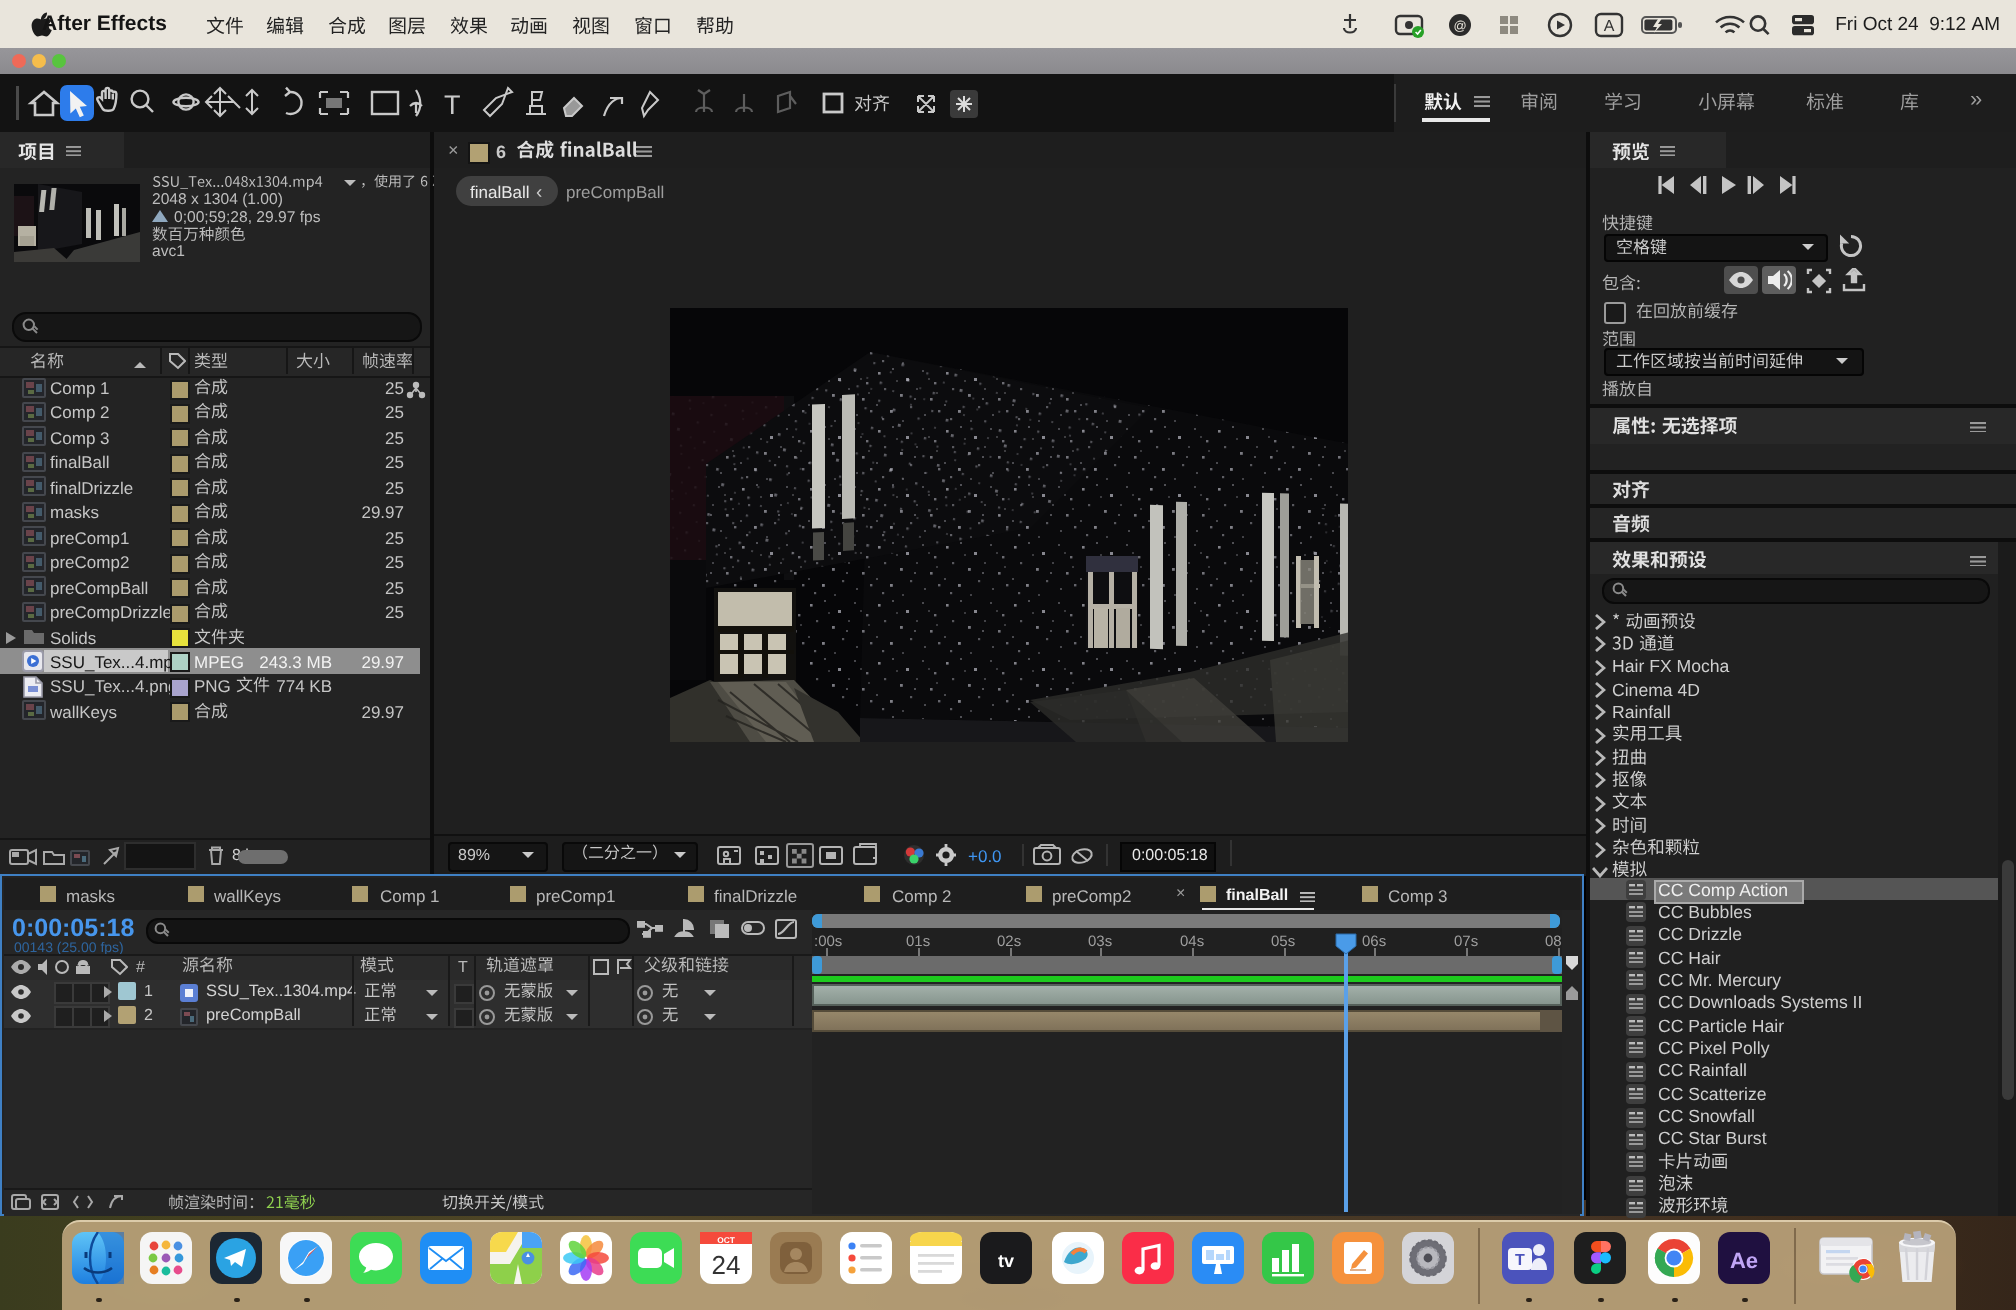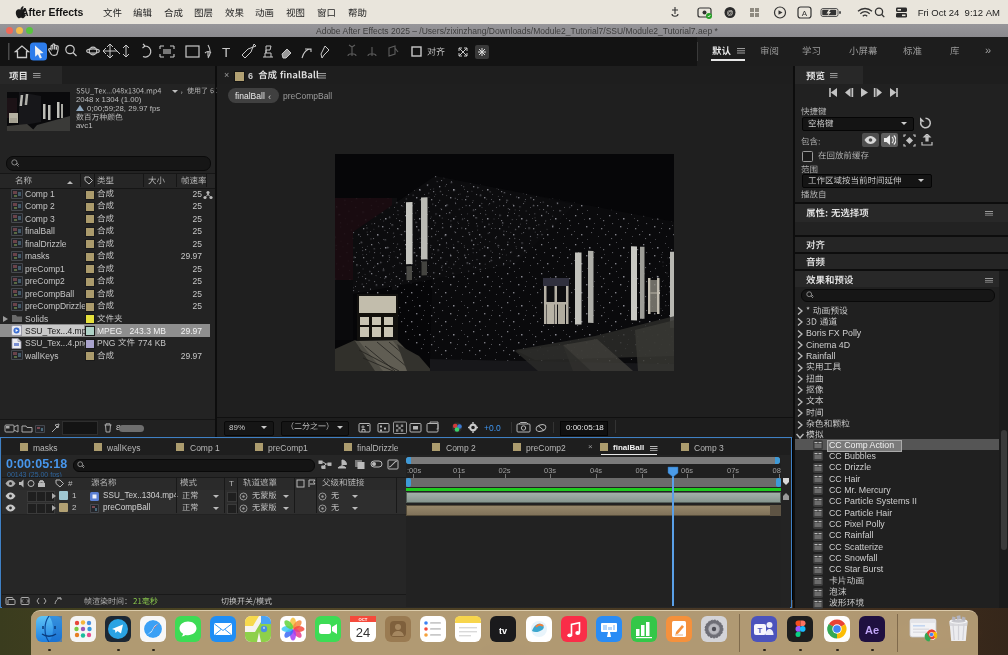--- a/index.html
+++ b/index.html
@@ -117,21 +117,20 @@
         <rect x="228" y="7" width="11" height="4.6" rx="1.4"></rect>
         <rect x="229.5" y="3" width="3.5" height="1.6" fill="#e9e5dc"></rect>
         <rect x="234" y="8.5" width="3.5" height="1.6" fill="#e9e5dc"></rect>
       </g>
     </svg>
     <div style="position:absolute;left:0px;top:7.5px;font-size:9.5px;color:#1c1c1c;font-weight:400;line-height:1;white-space:nowrap;left:auto;right:8px;">Fri&nbsp;Oct&nbsp;24&nbsp;&nbsp;9:12&nbsp;AM</div>
     <div style="position:absolute;left:0;top:24px;width:1008px;height:13px;background:linear-gradient(#97969a,#8b8a8e);"></div>
     <div style="position:absolute;left:5.5px;top:26.5px;width:7px;height:7px;border-radius:50%;background:#ef6a58;"></div>
     <div style="position:absolute;left:15.5px;top:26.5px;width:7px;height:7px;border-radius:50%;background:#f5bd4c;"></div>
     <div style="position:absolute;left:25.5px;top:26.5px;width:7px;height:7px;border-radius:50%;background:#58c43e;"></div>
-    <div style="position:absolute;left:316px;top:27px;font-size:8.5px;color:#3d3d3d;font-weight:400;line-height:1;white-space:nowrap;">Adobe After Effects 2025 – /Users/zixinzhang/Downloads/Module2_Tutorial7/SSU/Module2_Tutorial7.aep *</div>
     <div style="position:absolute;left:0;top:37px;width:1008px;height:29px;background:#131313;"></div>
     <div style="position:absolute;left:697px;top:37px;width:311px;height:29px;background:#1d1d1d;"></div>
     <svg style="position:absolute;left:0;top:37px" width="500" height="29" viewBox="0 0 500 29">
 <rect x="8" y="6" width="1.5" height="17" fill="#4a4a4a"></rect>
 <path d="M16 8l-6.5 5.5h2v6h9v-6h2z" fill="none" stroke="#c9c9c9" stroke-width="1.3" transform="translate(6,1)"></path>
 <rect x="30" y="5.5" width="17" height="18" rx="3.5" fill="#2d7ceb"></rect>
 <path d="M35 8.5l8.5 7.5-3.6.4 2 4.3-2 .9-2-4.4-2.7 2.6z" fill="#f2f2f2"></path>
 <g stroke="#c9c9c9" stroke-width="1.2" fill="none">
 <path d="M51 12.5V9.5c0-1.4 1.8-1.4 1.8 0M52.8 9.5V8c0-1.4 1.8-1.4 1.8 0M54.6 8v1.2c0-1.4 1.8-1.2 1.8 0M56.4 9.5c.4-1 1.8-.8 1.8.4 0 2.5-.6 6-1.4 7.6-.5 1-4.5 1.3-5.4 0-.7-1-1.8-3-2.6-4.4-.6-1.1.7-2 1.6-1.2l.6.6V9.5M52.8 9.5v3M54.6 9.2v3.3M56.4 9.9v2.9"></path>
 <circle cx="70" cy="12.5" r="4.2"></circle>
@@ -980,21 +979,21 @@
     <div style="position:absolute;left:806px;top:316.85px;line-height:0;">
       <svg width="31.2" height="9.7" viewBox="0 0 3543 1100" style="overflow:visible">
         <g transform="translate(0,880) scale(1,1)">
           <path d="M263 13C394 13 499 -65 499 -196C499 -297 430 -361 344 -382V-387C422 -414 474 -474 474 -563C474 -679 384 -746 260 -746C176 -746 111 -709 56 -659L105 -601C147 -643 198 -672 257 -672C334 -672 381 -626 381 -556C381 -477 330 -416 178 -416V-346C348 -346 406 -288 406 -199C406 -115 345 -63 257 -63C174 -63 119 -103 76 -147L29 -88C77 -35 149 13 263 13Z M656.0 0H843.0C1064.0 0 1184.0 -137 1184.0 -369C1184.0 -603 1064.0 -733 839.0 -733H656.0ZM748.0 -76V-658H831.0C1004.0 -658 1089.0 -555 1089.0 -369C1089.0 -184 1004.0 -76 831.0 -76Z M1608.0 -757C1667.0 -705 1743.0 -632 1778.0 -585L1833.0 -635C1796.0 -681 1719.0 -751 1660.0 -800ZM1799.0 -465H1586.0V-394H1727.0V-110C1683.0 -92 1633.0 -47 1582.0 8L1629.0 70C1680.0 2 1729.0 -56 1763.0 -56C1786.0 -56 1820.0 -22 1861.0 3C1931.0 45 2014.0 57 2138.0 57C2246.0 57 2421.0 52 2491.0 47C2492.0 27 2504.0 -7 2512.0 -26C2409.0 -16 2257.0 -8 2139.0 -8C2028.0 -8 1943.0 -15 1876.0 -56C1841.0 -79 1819.0 -97 1799.0 -108ZM1907.0 -803V-744H2330.0C2289.0 -713 2238.0 -682 2188.0 -658C2139.0 -680 2087.0 -701 2042.0 -717L1994.0 -674C2056.0 -651 2129.0 -619 2190.0 -589H1906.0V-71H1977.0V-237H2146.0V-75H2214.0V-237H2388.0V-146C2388.0 -134 2384.0 -130 2371.0 -129C2359.0 -129 2317.0 -129 2269.0 -130C2278.0 -113 2287.0 -88 2290.0 -69C2357.0 -69 2400.0 -69 2426.0 -80C2452.0 -91 2460.0 -109 2460.0 -146V-589H2329.0C2309.0 -601 2284.0 -614 2255.0 -628C2330.0 -667 2406.0 -719 2460.0 -771L2413.0 -807L2398.0 -803ZM2388.0 -531V-443H2214.0V-531ZM1977.0 -387H2146.0V-296H1977.0ZM1977.0 -443V-531H2146.0V-443ZM2388.0 -387V-296H2214.0V-387Z M2607.0 -765C2660.0 -714 2723.0 -642 2750.0 -596L2812.0 -638C2782.0 -684 2718.0 -753 2665.0 -801ZM2998.0 -368H3333.0V-284H2998.0ZM2998.0 -231H3333.0V-147H2998.0ZM2998.0 -504H3333.0V-421H2998.0ZM2927.0 -561V-89H3406.0V-561H3167.0C3178.0 -586 3190.0 -616 3202.0 -645H3490.0V-708H3303.0C3327.0 -741 3352.0 -781 3376.0 -818L3302.0 -840C3286.0 -801 3254.0 -747 3227.0 -708H3040.0L3092.0 -732C3080.0 -763 3048.0 -811 3019.0 -844L2957.0 -817C2983.0 -784 3011.0 -739 3024.0 -708H2854.0V-645H3119.0C3113.0 -618 3104.0 -587 3096.0 -561ZM2805.0 -483H2594.0V-413H2733.0V-102C2688.0 -86 2637.0 -44 2585.0 7L2632.0 68C2683.0 6 2734.0 -47 2770.0 -47C2793.0 -47 2824.0 -17 2867.0 7C2936.0 46 3022.0 57 3140.0 57C3236.0 57 3412.0 51 3484.0 46C3485.0 25 3497.0 -9 3505.0 -27C3408.0 -17 3259.0 -10 3142.0 -10C3033.0 -10 2947.0 -17 2883.0 -52C2848.0 -72 2825.0 -90 2805.0 -100Z" fill="#cfcfcf" transform="scale(1)"></path>
         </g>
       </svg>
     </div>
     <svg style="position:absolute;left:797px;top:329.7px" width="6" height="8" viewBox="0 0 6 8">
       <path d="M1 .5L5 4 1 7.5" fill="none" stroke="#b9b9b9" stroke-width="1.4"></path>
     </svg>
-    <div style="position:absolute;left:806px;top:329.2px;font-size:8.8px;color:#cfcfcf;font-weight:400;line-height:1;white-space:nowrap;">Boris FX Polly</div>
+    <div style="position:absolute;left:806px;top:329.2px;font-size:8.8px;color:#cfcfcf;font-weight:400;line-height:1;white-space:nowrap;">Hair FX Mocha</div>
     <svg style="position:absolute;left:797px;top:341.05px" width="6" height="8" viewBox="0 0 6 8">
       <path d="M1 .5L5 4 1 7.5" fill="none" stroke="#b9b9b9" stroke-width="1.4"></path>
     </svg>
     <div style="position:absolute;left:806px;top:340.55px;font-size:8.8px;color:#cfcfcf;font-weight:400;line-height:1;white-space:nowrap;">Cinema 4D</div>
     <svg style="position:absolute;left:797px;top:352.4px" width="6" height="8" viewBox="0 0 6 8">
       <path d="M1 .5L5 4 1 7.5" fill="none" stroke="#b9b9b9" stroke-width="1.4"></path>
     </svg>
     <div style="position:absolute;left:806px;top:351.9px;font-size:8.8px;color:#cfcfcf;font-weight:400;line-height:1;white-space:nowrap;">Rainfall</div>
     <svg style="position:absolute;left:797px;top:363.75px" width="6" height="8" viewBox="0 0 6 8">
       <path d="M1 .5L5 4 1 7.5" fill="none" stroke="#b9b9b9" stroke-width="1.4"></path>
@@ -1120,21 +1119,21 @@
     <div style="position:absolute;left:829px;top:485.9px;font-size:8.8px;color:#cfcfcf;font-weight:400;line-height:1;white-space:nowrap;">CC Mr. Mercury</div>
     <div style="position:absolute;left:813px;top:496.75px;line-height:0">
       <svg width="10" height="10" viewBox="0 0 10 10">
         <rect width="10" height="10" rx="2" fill="#3e3e3e"></rect>
         <rect x="1.5" y="2" width="3" height="1.2" fill="#bbb"></rect>
         <rect x="5.5" y="2" width="3" height="1.2" fill="#bbb"></rect>
         <rect x="1.5" y="4.5" width="7" height="1" fill="#999"></rect>
         <rect x="1.5" y="6.5" width="7" height="1" fill="#999"></rect>
       </svg>
     </div>
-    <div style="position:absolute;left:829px;top:497.25px;font-size:8.8px;color:#cfcfcf;font-weight:400;line-height:1;white-space:nowrap;">CC Particle Systems II</div>
+    <div style="position:absolute;left:829px;top:497.25px;font-size:8.8px;color:#cfcfcf;font-weight:400;line-height:1;white-space:nowrap;">CC Downloads Systems II</div>
     <div style="position:absolute;left:813px;top:508.1px;line-height:0">
       <svg width="10" height="10" viewBox="0 0 10 10">
         <rect width="10" height="10" rx="2" fill="#3e3e3e"></rect>
         <rect x="1.5" y="2" width="3" height="1.2" fill="#bbb"></rect>
         <rect x="5.5" y="2" width="3" height="1.2" fill="#bbb"></rect>
         <rect x="1.5" y="4.5" width="7" height="1" fill="#999"></rect>
         <rect x="1.5" y="6.5" width="7" height="1" fill="#999"></rect>
       </svg>
     </div>
     <div style="position:absolute;left:829px;top:508.6px;font-size:8.8px;color:#cfcfcf;font-weight:400;line-height:1;white-space:nowrap;">CC Particle Hair</div>

